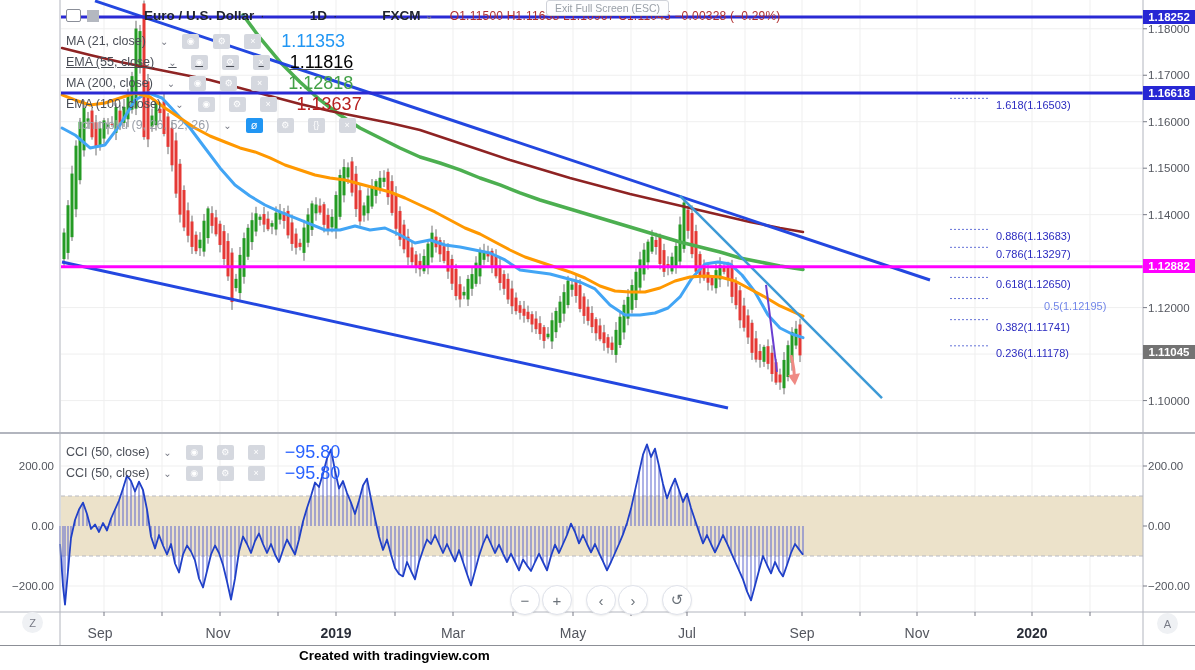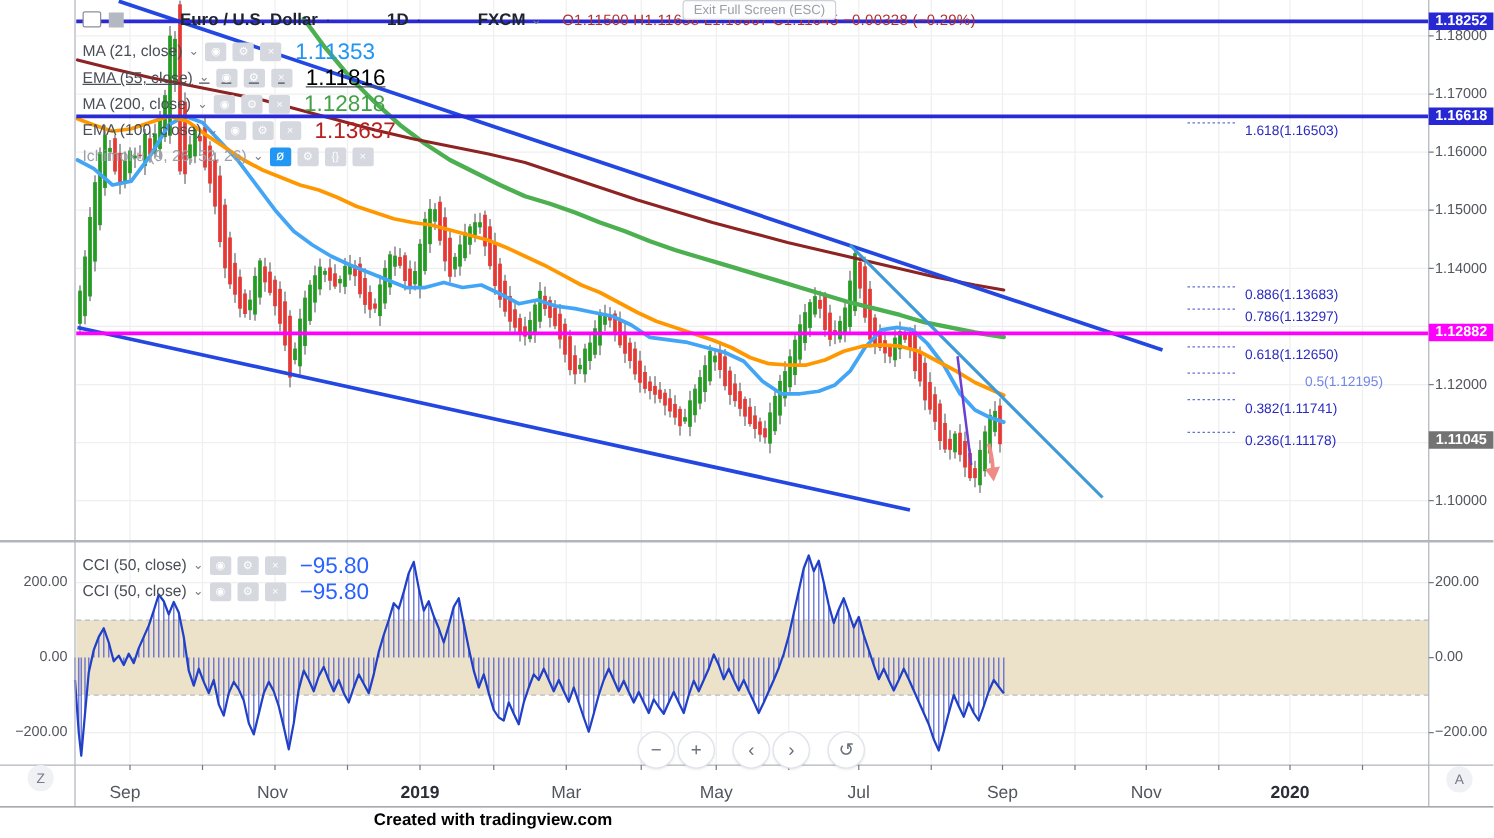--- a/index.html
+++ b/index.html
@@ -9,21 +9,21 @@
   .overlay{position:absolute;z-index:2;}
   
   #symbol-row{left:66px;top:8px;display:flex;align-items:center;gap:6px;white-space:nowrap;}
   .sq-outline{width:13px;height:11px;border:1.5px solid #8a8e98;border-radius:2px;background:#fff;}
   .sq-gray{width:12px;height:12px;background:#b4b8c0;}
   .sym-title{font-size:13.5px;font-weight:bold;color:#20242e;padding-left:39px;}
   .sym-sep{font-size:13px;color:#20242e;}
   .sym-caret{font-size:11px;color:#787b86;margin-left:-2px;}
   .ohlc{font-size:12px;color:#b03030;margin-left:10px;letter-spacing:.2px;}
   
-  .lrow{position:absolute;left:66px;display:flex;align-items:center;gap:5px;white-space:nowrap;height:18px;z-index:2;}
+  .lrow{position:absolute;left:66px;display:flex;align-items:center;gap:14px;white-space:nowrap;height:18px;z-index:2;}
   .lrow .lbl{font-size:12.5px;color:#4a4e57;}
   .lrow.dim .lbl{color:#9ba0aa;}
   .lrow .caret{font-size:10px;color:#787b86;}
   .lbtn{width:17px;height:15px;border-radius:2px;background:#d5d8df;color:#fff;
         display:flex;align-items:center;justify-content:center;font-size:9px;line-height:1;}
   .lbtn.blue{background:#2196f3;font-size:11px;}
   .lval{font-size:18px;margin-left:6px;}
   
   .pr-tick{position:absolute;left:1148px;font-size:11.5px;color:#53565e;z-index:2;}
   .pr-hl{position:absolute;left:1143px;width:52px;text-align:center;font-size:11.5px;font-weight:bold;
@@ -740,21 +740,21 @@
         <span class="lval" style="color: rgb(67, 160, 71);">1.12818</span>
       </div>
       <div class="lrow" style="top:95px;justify-content:flex-end;">
         <span class="lbl">EMA (100, close)</span>
         <span class="caret">⌄</span>
         <span class="lbtn">◉</span>
         <span class="lbtn">⚙</span>
         <span class="lbtn">×</span>
         <span class="lval" style="color: rgb(183, 32, 32);">1.13637</span>
       </div>
-      <div class="lrow dim" style="top:116px;">
+      <div class="lrow dim" style="top:116px;margin-left:12px;">
         <span class="lbl">Ichimoku (9, 26, 52, 26)</span>
         <span class="caret">⌄</span>
         <span class="lbtn blue">ø</span>
         <span class="lbtn">⚙</span>
         <span class="lbtn">{}</span>
         <span class="lbtn">×</span>
       </div>
     </div>
 <div id="legend-cci">
       <div class="lrow" style="top:443px;">

